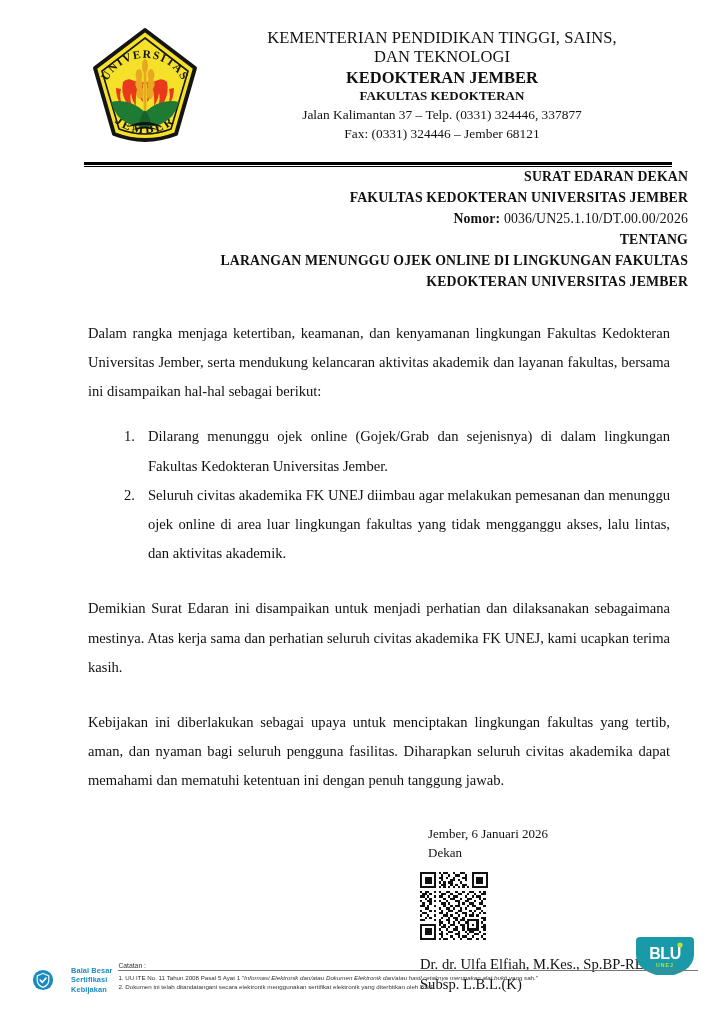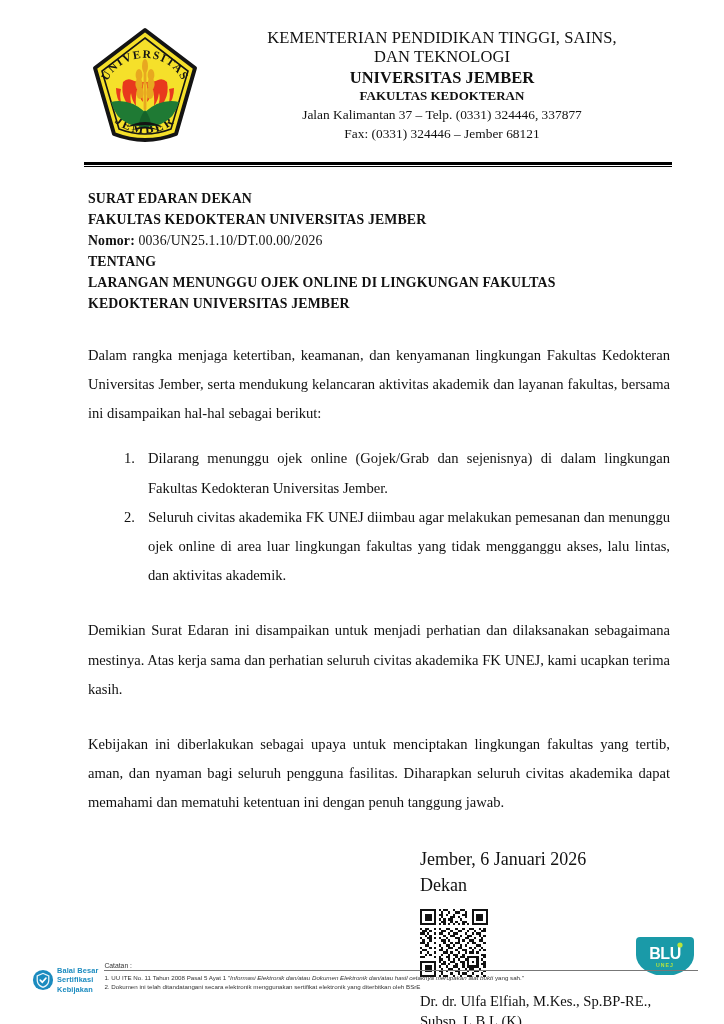--- a/index.html
+++ b/index.html
@@ -70,23 +70,22 @@
 
   .header-rule {
     margin: 8px 52px 0 84px;
     border-top: 3px solid #000;
     border-bottom: 1px solid #000;
     height: 5px;
   }
 
   
   .title-block {
-    text-align: left;
-    margin-top: 22px;
-    padding: 0 88px;
+    text-align: right;
+    padding: 0 36px;
   }
   .title-block div {
     font-size: 13.8px;
     font-weight: bold;
     line-height: 1.52;
     letter-spacing: .15px;
   }
   .title-nomor .nomor-label { font-weight: bold; }
   .title-nomor .nomor-value { font-weight: normal; }
 
@@ -124,22 +123,23 @@
     width: 20px;
     text-align: left;
   }
 
   
   .signature {
     margin-top: 30px;
     padding-left: 332px;
   }
   .sig-line {
-    font-size: 18px;
+    font-size: 13px;
     line-height: 1.42;
+    margin-left: 8px;
   }
   .qr {
     margin-top: 10px;
     width: 68px;
     height: 68px;
     display: block;
   }
   .sig-name-block { margin-top: 14px; }
   .sig-name, .sig-nip {
     font-size: 14.6px;
@@ -161,21 +161,21 @@
     top: 962px;
     width: 724px;
     display: flex;
     align-items: flex-start;
     padding-left: 32px;
   }
 
   .bsre {
     display: flex;
     align-items: center;
-    gap: 3px;
+    gap: 17px;
     flex: 0 0 auto;
     padding-top: 4px;
     justify-content: space-between;
   }
   .bsre-mark { width: 22px; height: 22px; display:block; }
   .bsre-words {
     font-family: "Liberation Sans", sans-serif;
     font-size: 7.4px;
     font-weight: bold;
     color: #1b8bbf;
@@ -254,21 +254,21 @@
         <path d="M56 84 q-6 8-6 16 q6 3 12 0 q0-8-6-16z" fill="#15632a"></path>
 
         <path d="M38 101 q18-10 36 0 q-18-4-36 0z" fill="#141414"></path>
         <path d="M42 104 q14-7 28 0 q-14-3-28 0z" fill="#141414"></path>
       </svg>
     </div>
 
     <div class="letterhead-text">
       <div class="lh-ministry">KEMENTERIAN PENDIDIKAN TINGGI, SAINS,</div>
       <div class="lh-ministry">DAN TEKNOLOGI</div>
-      <div class="lh-univ">UNIVERSITAS JEMBER</div>
+      <div class="lh-univ">KEDOKTERAN JEMBER</div>
       <div class="lh-faculty">FAKULTAS KEDOKTERAN</div>
       <div class="lh-addr">Jalan Kalimantan 37 – Telp. (0331) 324446, 337877</div>
       <div class="lh-addr">Fax: (0331) 324446 – Jember 68121</div>
     </div>
   </div>
 
   <div class="header-rule"></div>
 
   <div class="title-block">
     <div>SURAT EDARAN DEKAN</div>

